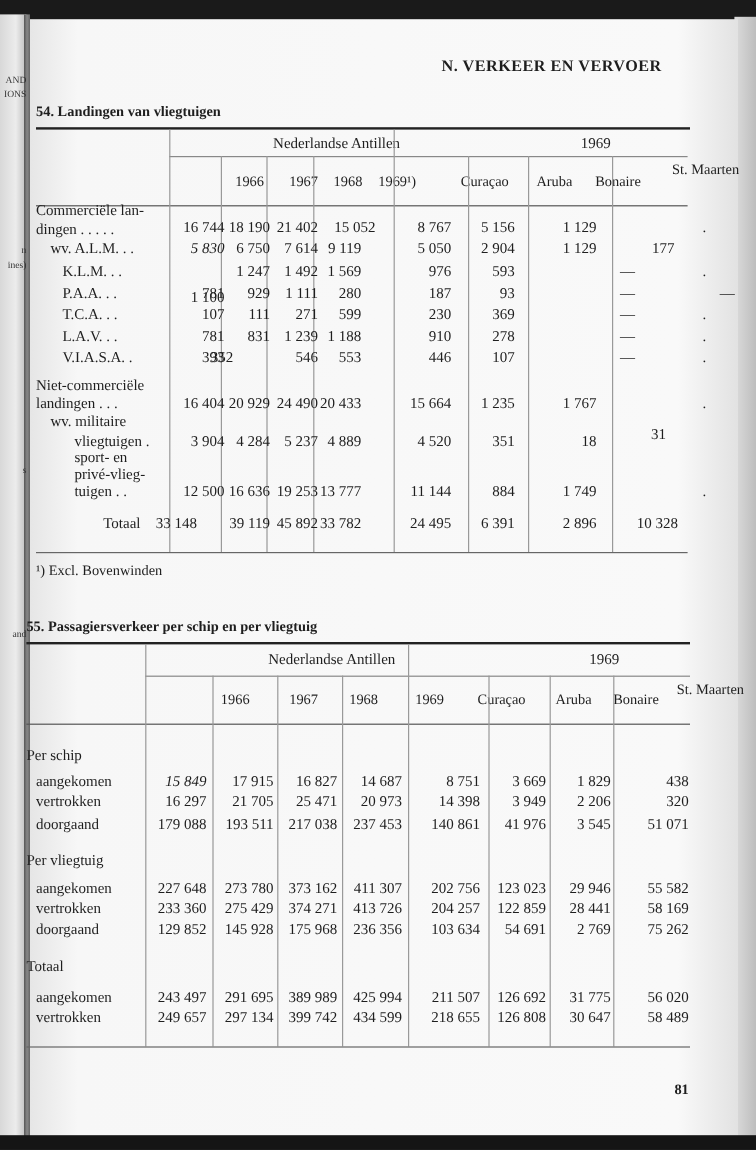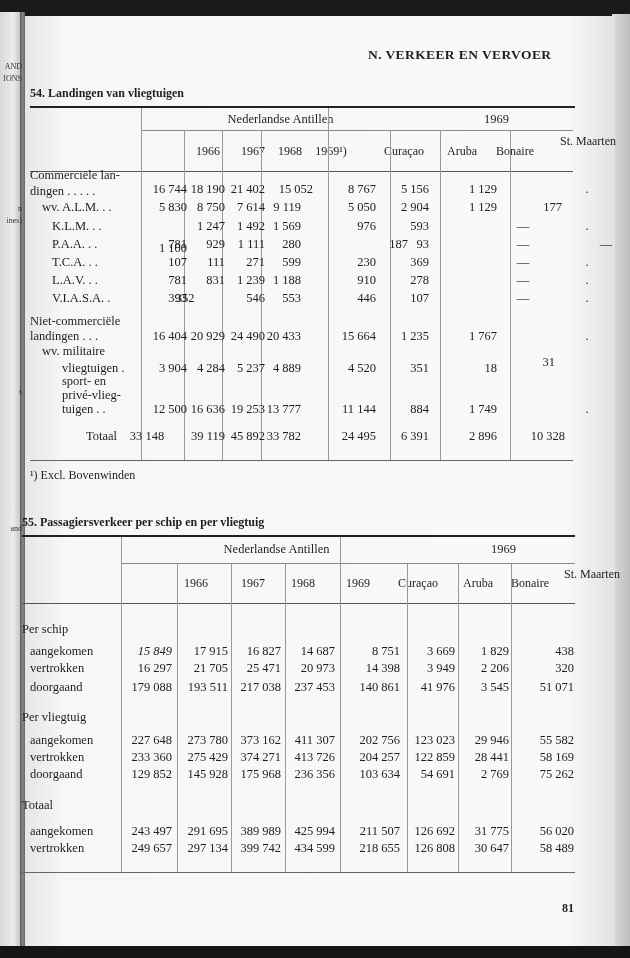--- a/index.html
+++ b/index.html
@@ -93,22 +93,22 @@
       <div class="cell r" style="left:145px; top:182px; width:80px;">18 190</div>
       <div class="cell r" style="left:185px; top:182px; width:80px;">21 402</div>
       <div class="cell r" style="left:233px; top:182px; width:80px;">15 052</div>
       <div class="cell r" style="left:296px; top:182px; width:80px;">8 767</div>
       <div class="cell r" style="left:349px; top:182px; width:80px;">5 156</div>
       <div class="cell r" style="left:417px; top:182px; width:80px;">1 129</div>
       <div class="cell c" style="left:521px; top:182px; width:40px;">.</div>
     </div>
     <div style="position:absolute; left:0; top:0;">
       <div class="label" style="left:42px; top:200px;">wv. A.L.M.  .  .</div>
-      <div class="cell r" style="left:107px; top:200px; width:80px;">5 830</div>
-      <div class="cell r" style="left:145px; top:200px; width:80px;">8 750</div>
+      <div class="cell r" style="left:107px; top:200px; width:80px;font-style:italic;">5 830</div>
+      <div class="cell r" style="left:145px; top:200px; width:80px;">6 750</div>
       <div class="cell r" style="left:185px; top:200px; width:80px;">7 614</div>
       <div class="cell r" style="left:221px; top:200px; width:80px;">9 119</div>
       <div class="cell r" style="left:296px; top:200px; width:80px;">5 050</div>
       <div class="cell r" style="left:349px; top:200px; width:80px;">2 904</div>
       <div class="cell r" style="left:417px; top:200px; width:80px;">1 129</div>
       <div class="cell r" style="left:482px; top:200px; width:80px;">177</div>
     </div>
     <div style="position:absolute; left:0; top:0;">
       <div class="label" style="left:52px; top:219px;">K.L.M.  .  .</div>
       <div class="cell r" style="left:107px; top:219px; width:80px;margin-top:22px;">1 100</div>
@@ -119,21 +119,21 @@
       <div class="cell r" style="left:349px; top:219px; width:80px;">593</div>
       <div class="cell c" style="left:457px; top:219px; width:40px;">—</div>
       <div class="cell c" style="left:521px; top:219px; width:40px;">.</div>
     </div>
     <div style="position:absolute; left:0; top:0;">
       <div class="label" style="left:52px; top:237px;">P.A.A.  .  .</div>
       <div class="cell r" style="left:107px; top:237px; width:80px;">781</div>
       <div class="cell r" style="left:145px; top:237px; width:80px;">929</div>
       <div class="cell r" style="left:185px; top:237px; width:80px;">1 111</div>
       <div class="cell r" style="left:221px; top:237px; width:80px;">280</div>
-      <div class="cell r" style="left:296px; top:237px; width:80px;margin-left:32px;">187</div>
+      <div class="cell r" style="left:296px; top:237px; width:80px;">187</div>
       <div class="cell r" style="left:349px; top:237px; width:80px;">93</div>
       <div class="cell c" style="left:457px; top:237px; width:40px;">—</div>
       <div class="cell c" style="left:540px; top:237px; width:40px;">—</div>
     </div>
     <div style="position:absolute; left:0; top:0;">
       <div class="label" style="left:52px; top:255px;">T.C.A.  .  .</div>
       <div class="cell r" style="left:107px; top:255px; width:80px;">107</div>
       <div class="cell r" style="left:145px; top:255px; width:80px;">111</div>
       <div class="cell r" style="left:185px; top:255px; width:80px;">271</div>
       <div class="cell r" style="left:221px; top:255px; width:80px;">599</div>

